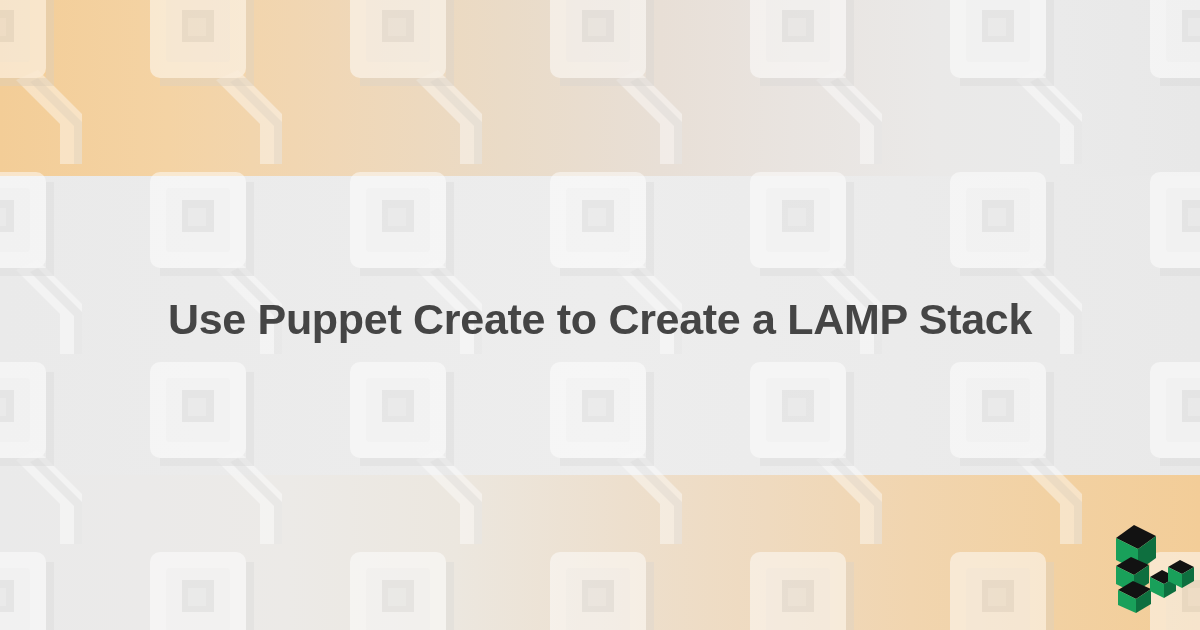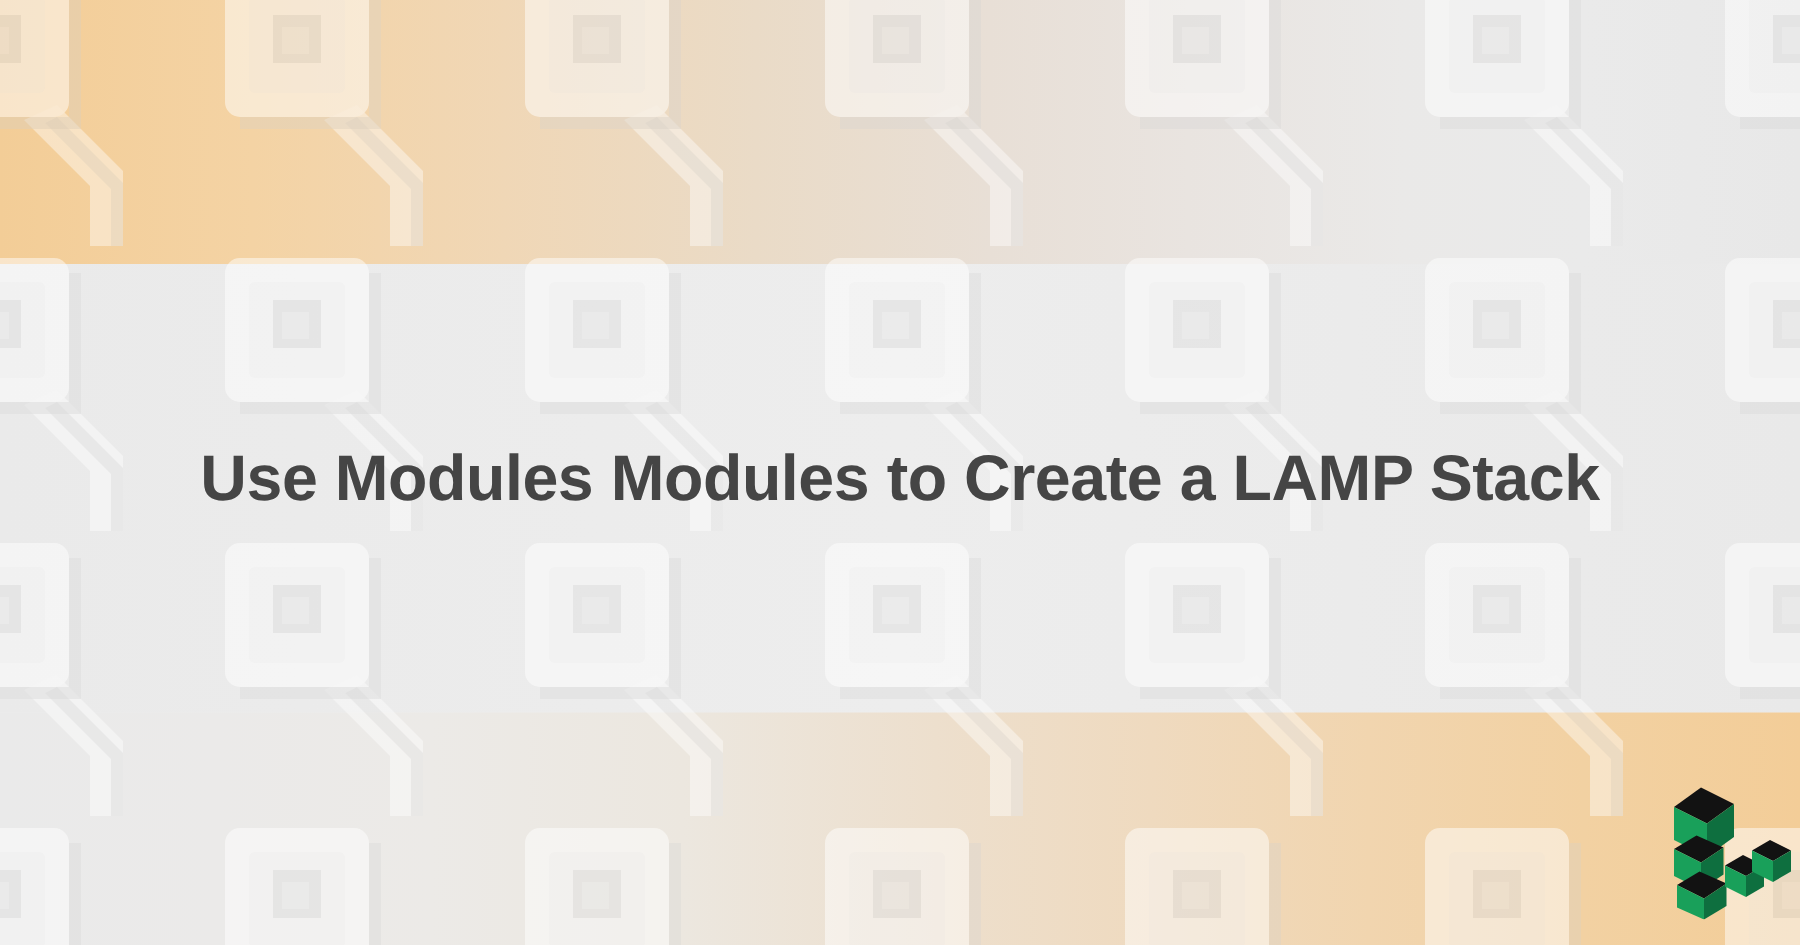--- a/index.html
+++ b/index.html
@@ -123,21 +123,21 @@
         <rect x="24" y="24" width="64" height="64" rx="4" ry="4" fill="#f7f7f7" opacity="0.9"></rect>
 
         <rect x="40" y="36" width="32" height="32" fill="#d9d9d9" opacity="0.75"></rect>
         <rect x="46" y="44" width="18" height="18" fill="#ededed" opacity="0.85"></rect>
       </pattern>
     </defs>
     <rect x="0" y="0" width="1200" height="630" fill="url(#circuitTile)"></rect>
   </svg>
 
   <div id="title-wrap">
-    <h1 id="title">Use Modules Modules to Create a LAMP Stack</h1>
+    <h1 id="title">Use Puppet Create to Create a LAMP Stack</h1>
   </div>
 
   <svg id="logo" viewBox="0 0 92 95" xmlns="http://www.w3.org/2000/svg">
 
     <g>
 
       <polygon points="8,20 26,7 48,18 30,31" fill="#121212"></polygon>
 
       <polygon points="8,20 30,31 30,53 8,42" fill="#19a05a"></polygon>
 

